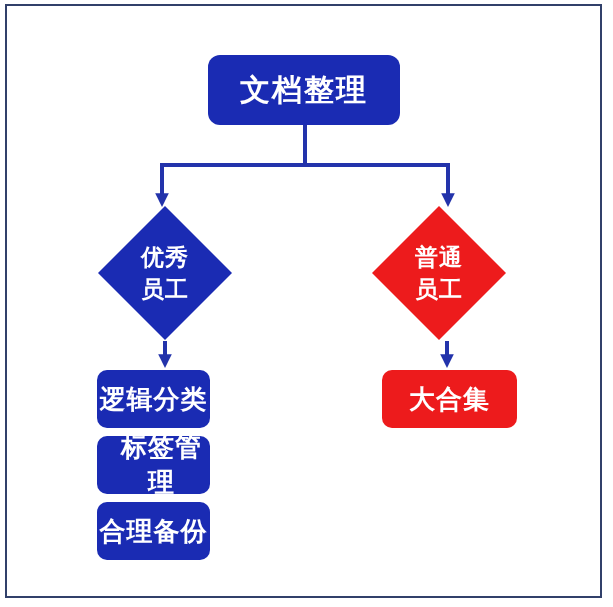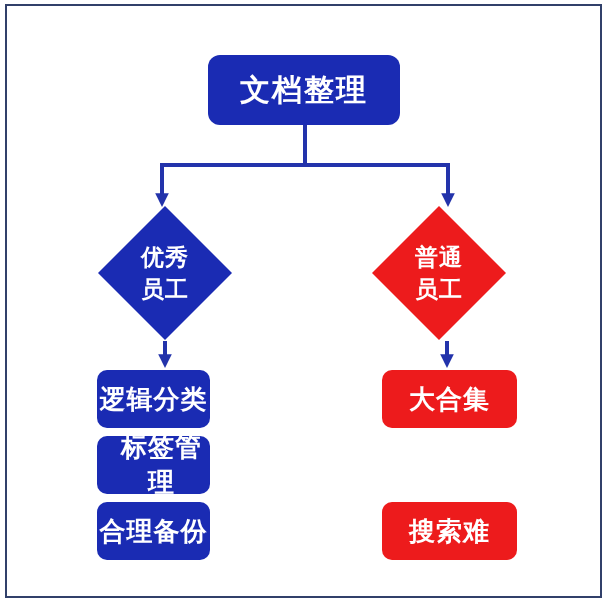--- a/index.html
+++ b/index.html
@@ -115,18 +115,15 @@
   <div class="node item-box left row2">
     <span>标签管理</span>
   </div>
   <div class="node item-box left row3">
     <span>合理备份</span>
   </div>
 
   <div class="node item-box right row1">
     <span>大合集</span>
   </div>
-  <div class="node item-box right row3">
-    <span>搜索难</span>
-  </div>
 
   <div class="frame"></div>
 </div>
 
 </body></html>

